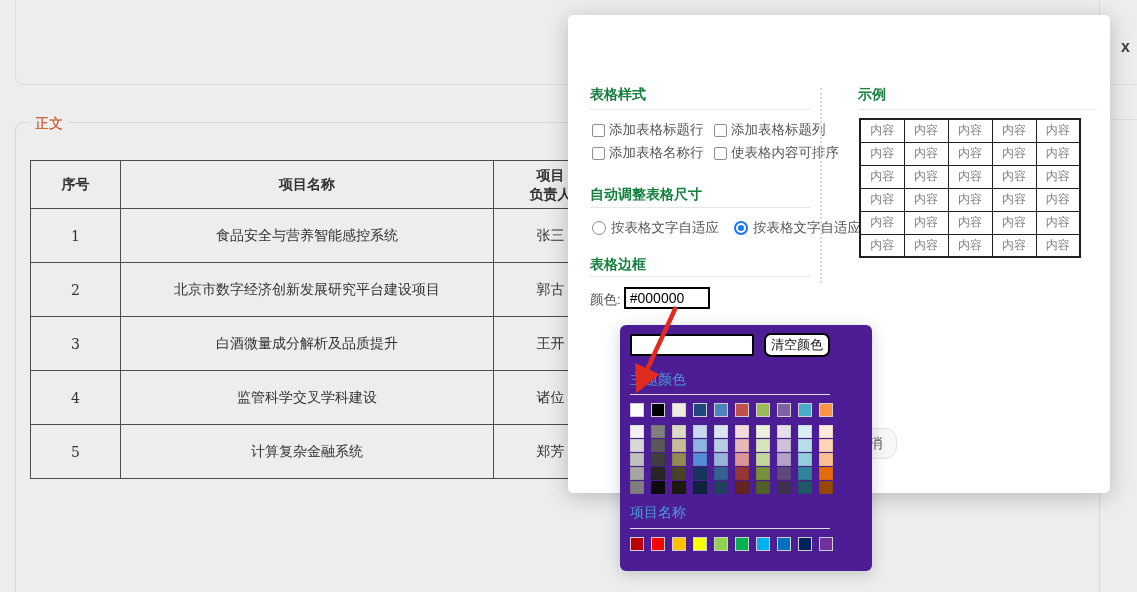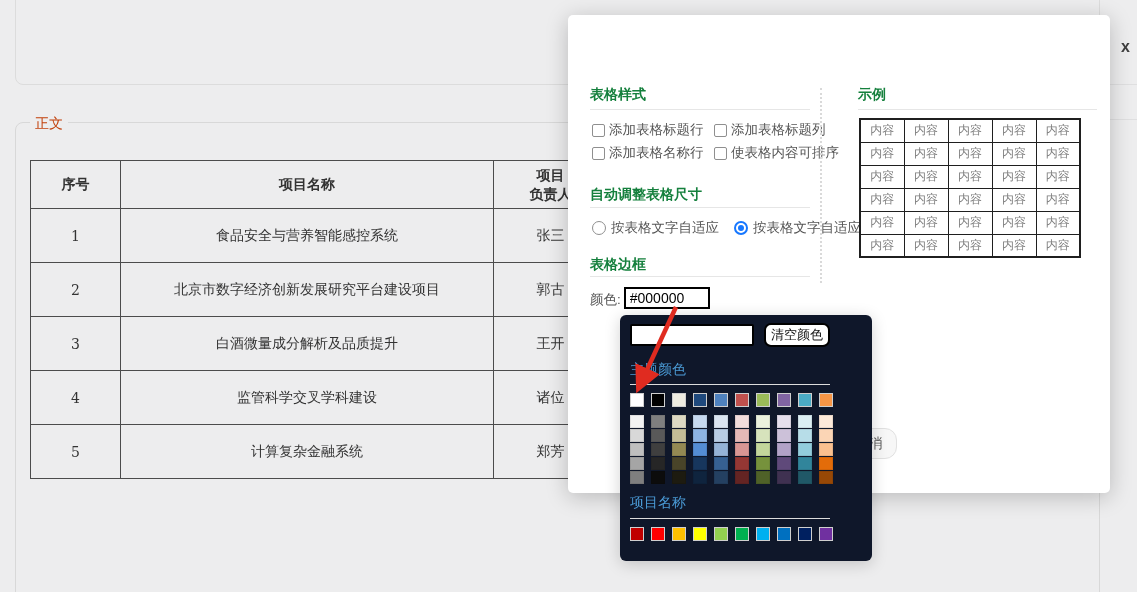--- a/index.html
+++ b/index.html
@@ -71,21 +71,21 @@
   table.ex-table { position:absolute; left:291px; top:103px; border-collapse:collapse;
     border:2px solid #1f1f1f; }
   table.ex-table td { width:44px; height:23px; border:1px solid #1f1f1f; text-align:center;
     font-size:12px; color:#7e7e7e; font-family:"DejaVu Serif","Liberation Serif",serif; }
 
   .cancel-btn { position:absolute; left:272px; top:413px; width:57px; height:31px; background:#f7f7f7;
     border:1px solid #e1e1e1; border-radius:12px; font-size:14px; color:#595959; cursor:pointer;
     font-family:"Liberation Sans",sans-serif; }
 
   
-  .popup { position:absolute; left:620px; top:315px; width:252px; height:246px; background:#0f172a;
+  .popup { position:absolute; left:620px; top:325px; width:252px; height:246px; background:#4c1d95;
     border-radius:6px; box-shadow:0 3px 16px rgba(0,0,0,.18); z-index:20; }
   .pp-input { position:absolute; left:10px; top:9px; width:124px; height:22px; border:2px solid #000;
     border-radius:2px; font-size:13px; padding:0 4px; }
   .pp-clear { position:absolute; left:144px; top:8px; width:66px; height:24px; background:#fff;
     border:2px solid #000; border-radius:7px; font-size:13px; color:#111; cursor:pointer;
     font-family:"Liberation Sans",sans-serif; }
   .pp-link { position:absolute; left:10px; font-size:14px; color:#4a9ad5; cursor:pointer; }
   .pp-link.theme { top:46px; } .pp-link.std { top:179px; }
   .pp-hr { position:absolute; left:10px; width:200px; height:1px; background:#dcdcdc; }
   .ph1 { top:69px; } .ph2 { top:203px; }

